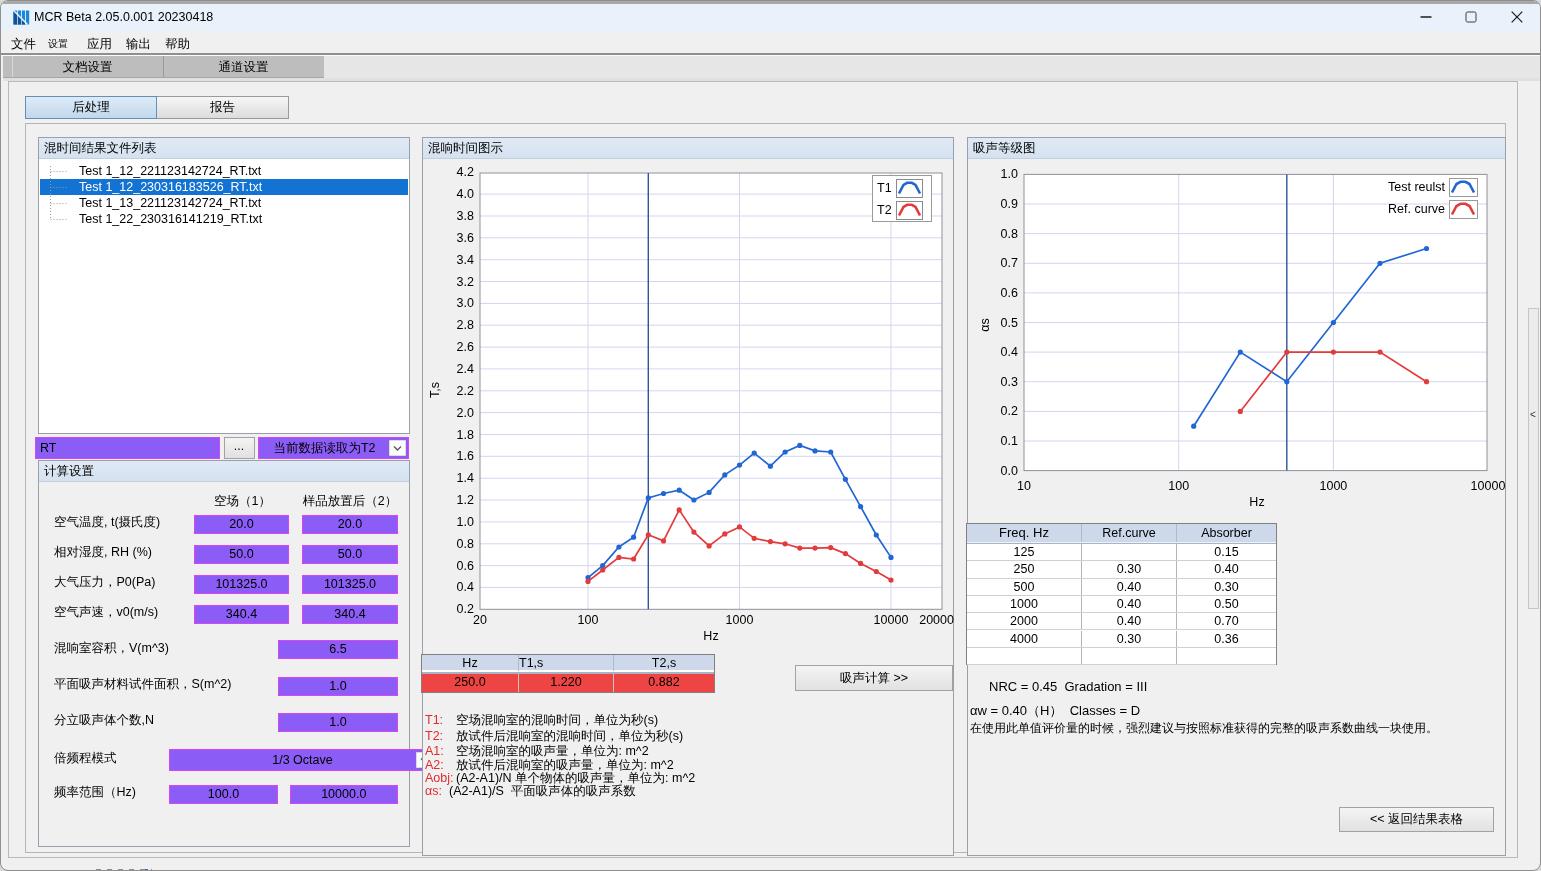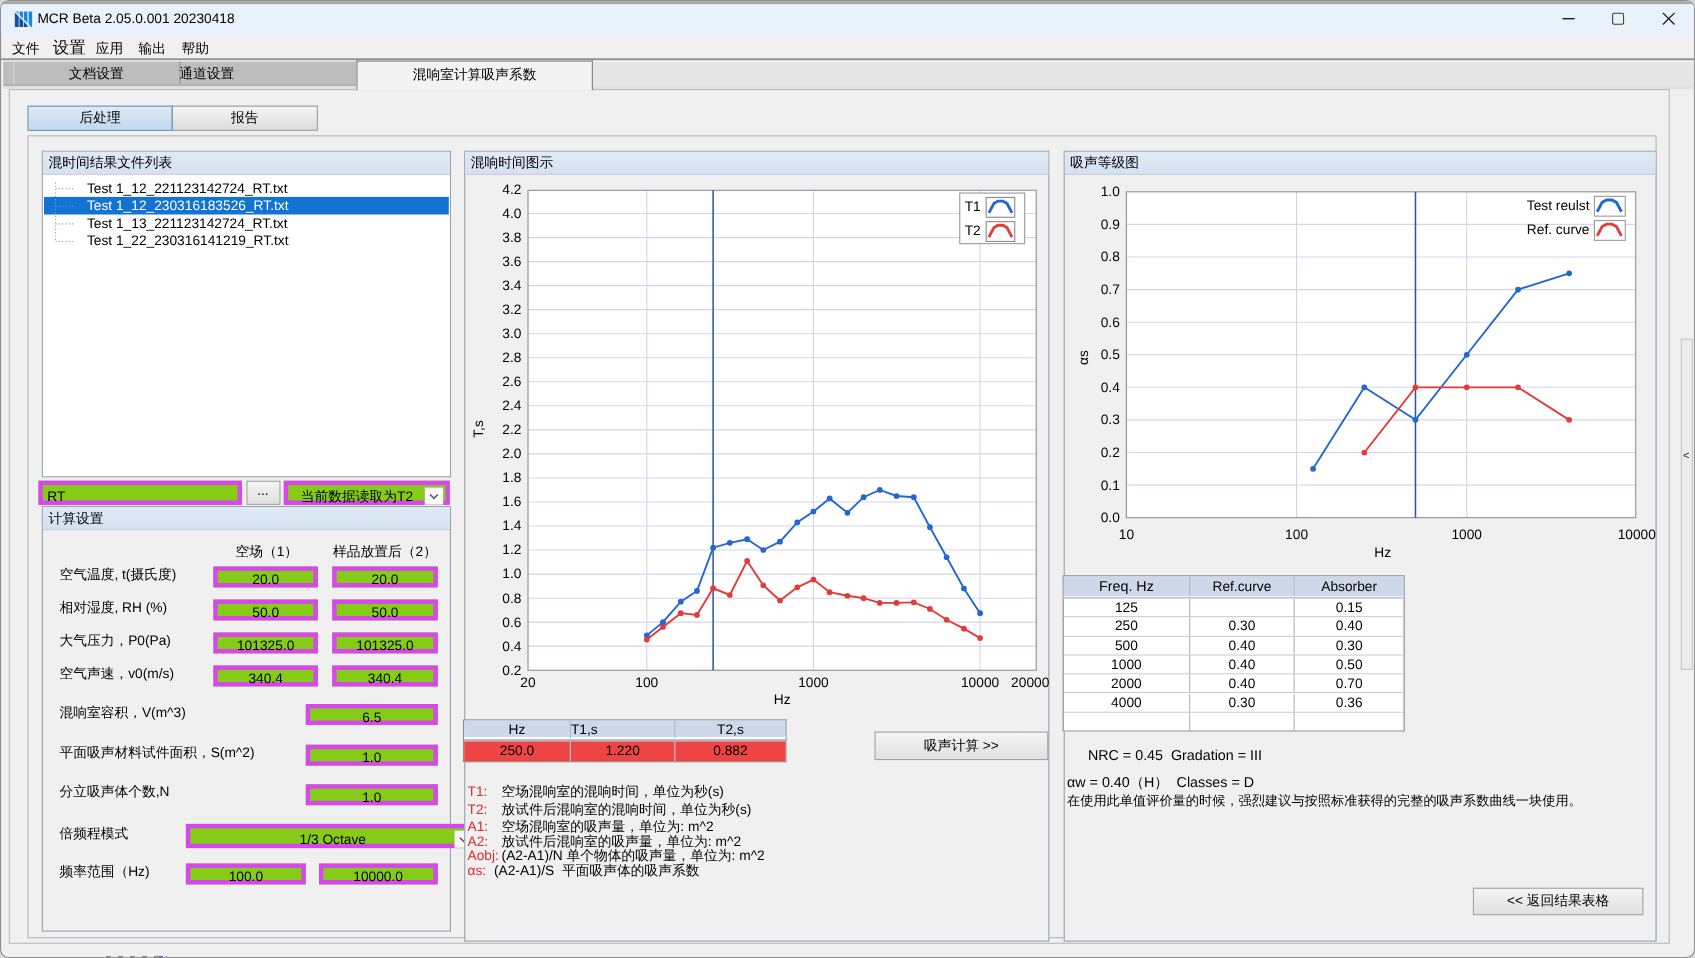--- a/index.html
+++ b/index.html
@@ -1,18 +1,18 @@
 <!DOCTYPE html>
 <html><head><meta charset="utf-8">
 <style>
 *{margin:0;padding:0;box-sizing:border-box}
 html,body{width:1541px;height:871px;background:#d9d9d9;font-family:"Liberation Sans",sans-serif;color:#000}
 .abs{position:absolute}
 #win{position:absolute;left:0;top:0;width:1541px;height:871px;background:#f0f0f0;border:1px solid #8f8f8f;border-radius:8px;overflow:hidden}
-.inp{position:absolute;background:#84cc16;border:4px solid #d946ef;text-align:center;font-size:12.5px}
+.inp{position:absolute;background:#8b5cf6;border:1px solid #d946ef;text-align:center;font-size:12.5px}
 .lab{position:absolute;font-size:12.5px;line-height:16px;transform:translateY(-1px)}
 .hdr{position:absolute;background:linear-gradient(180deg,#e0eaf6,#d5e1f0);font-size:12.5px;border-bottom:1px solid #c2cfdd}
 .ftr{position:absolute;left:0;width:100%;height:17.3px;border-bottom:1px solid #d0d0d0;font-size:12.5px}
 .fc1,.fc2,.fc3{position:absolute;top:0;height:100%;text-align:center;line-height:16px}
 .fc1{left:0;width:115px;border-right:1px solid #b4b4b4}
 .fc2{left:115px;width:95px;border-right:1px solid #b4b4b4}
 .fc3{left:210px;width:99px}
 .rleg{position:absolute;left:424px;font-size:12.5px;line-height:13px;white-space:pre}
 .red{color:#e02b2b}
 .btn{position:absolute;background:linear-gradient(180deg,#f4f4f4,#e1e1e1);border:1px solid #a2a2a2;text-align:center;font-size:12.5px}
@@ -44,36 +44,35 @@
     </svg>
   <svg class="abs" style="left:1464px;top:10px" width="12" height="12">
       <rect x="1" y="1" width="10" height="10" fill="none" stroke="#3c3c3c" stroke-width="1" rx="1.5"></rect>
     </svg>
   <svg class="abs" style="left:1510px;top:10px" width="12" height="12">
       <line x1="0.7" y1="0.7" x2="11.3" y2="11.3" stroke="#1b1b1b" stroke-width="1.2"></line>
       <line x1="11.3" y1="0.7" x2="0.7" y2="11.3" stroke="#1b1b1b" stroke-width="1.2"></line>
     </svg>
 
   <div class="abs" style="left:10px;top:35px;font-size:12.5px;line-height:16px">文件</div>
-  <div class="abs" style="left:47px;top:35px;font-size:15px;line-height:16px">设置</div>
+  <div class="abs" style="left:47px;top:35px;font-size:10px;line-height:16px">设置</div>
   <div class="abs" style="left:86px;top:35px;font-size:12.5px;line-height:16px">应用</div>
   <div class="abs" style="left:125px;top:35px;font-size:12.5px;line-height:16px">输出</div>
   <div class="abs" style="left:164px;top:35px;font-size:12.5px;line-height:16px">帮助</div>
 
   <div class="abs" style="left:0;top:52px;width:1541px;height:1.6px;background:#8f8f8f"></div>
   <div class="abs" style="left:0;top:53.6px;width:1541px;height:1px;background:#fdfdfd"></div>
   <div class="abs" style="left:2px;top:54.5px;width:1539px;height:22px;background:#e6e6e6"></div>
   <div class="abs" style="left:2px;top:54.5px;width:321px;height:22px;background:#bdbdbd"></div>
   <div class="abs" style="left:2px;top:76.5px;width:1539px;height:3.5px;background:#e0e0e0"></div>
   <div class="abs" style="left:161.5px;top:55px;width:1px;height:21px;background:#999"></div>
   <div class="abs" style="left:11px;top:55px;width:1px;height:21px;background:#d8d8d8"></div>
   <div class="abs" style="left:2px;top:76px;width:321px;height:1px;background:#a5a5a5"></div>
   <div class="abs" style="left:11px;top:54.5px;width:151px;height:22px;text-align:center;font-size:12.5px;line-height:22px">文档设置</div>
-  <div class="abs" style="left:162px;top:54.5px;width:161px;height:22px;font-size:12.5px;line-height:22px">通道设置</div>
-  <div class="abs" style="left:323px;top:53.5px;width:215px;height:27.5px;background:#f3f3f3;border:1px solid #808080;border-bottom:none;text-align:center;font-size:12.5px;line-height:24px;z-index:3">混响室计算吸声系数</div>
+  <div class="abs" style="left:162px;top:54.5px;width:161px;height:22px;text-align:center;font-size:12.5px;line-height:22px">通道设置</div>
 
   <div class="abs" style="left:7px;top:80px;width:1510px;height:777px;border:1px solid #b9b9b9;background:#f0f0f0"></div>
 
   <div class="abs" style="left:24px;top:95px;width:132px;height:23px;background:linear-gradient(180deg,#ddebf8,#c2d8ec);border:1px solid #6390b8;text-align:center;font-size:12.5px;line-height:21px;z-index:2">后处理</div>
   <div class="abs" style="left:155px;top:95px;width:133px;height:23px;background:linear-gradient(180deg,#f6f6f6,#dcdcdc);border:1px solid #9a9a9a;text-align:center;font-size:12.5px;line-height:21px">报告</div>
 
   <div class="abs" style="left:24px;top:122px;width:1481px;height:730px;border:1px solid #b5b5b5;background:#f0f0f0"></div>
 
   <div class="abs" style="left:37px;top:136px;width:372px;height:297px;border:1px solid #98a0ab;background:#fff">
     <div class="hdr" style="left:0;top:0;width:100%;height:21px;line-height:21px;padding-left:5px">混时间结果文件列表</div>

